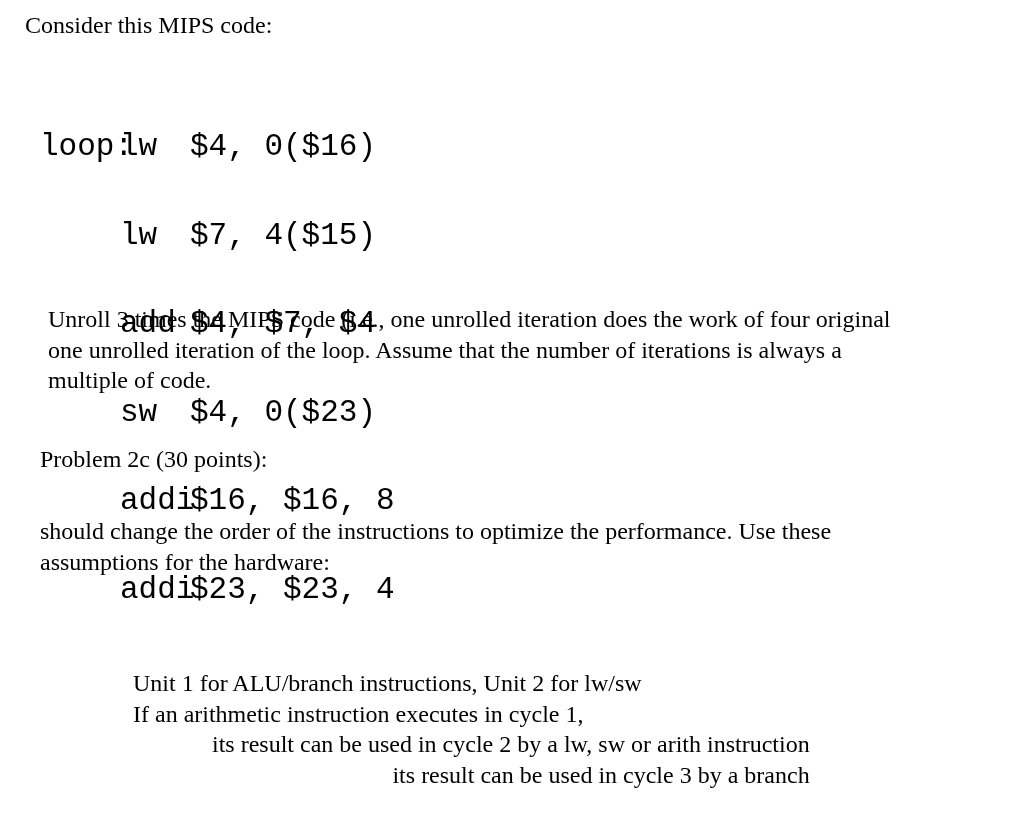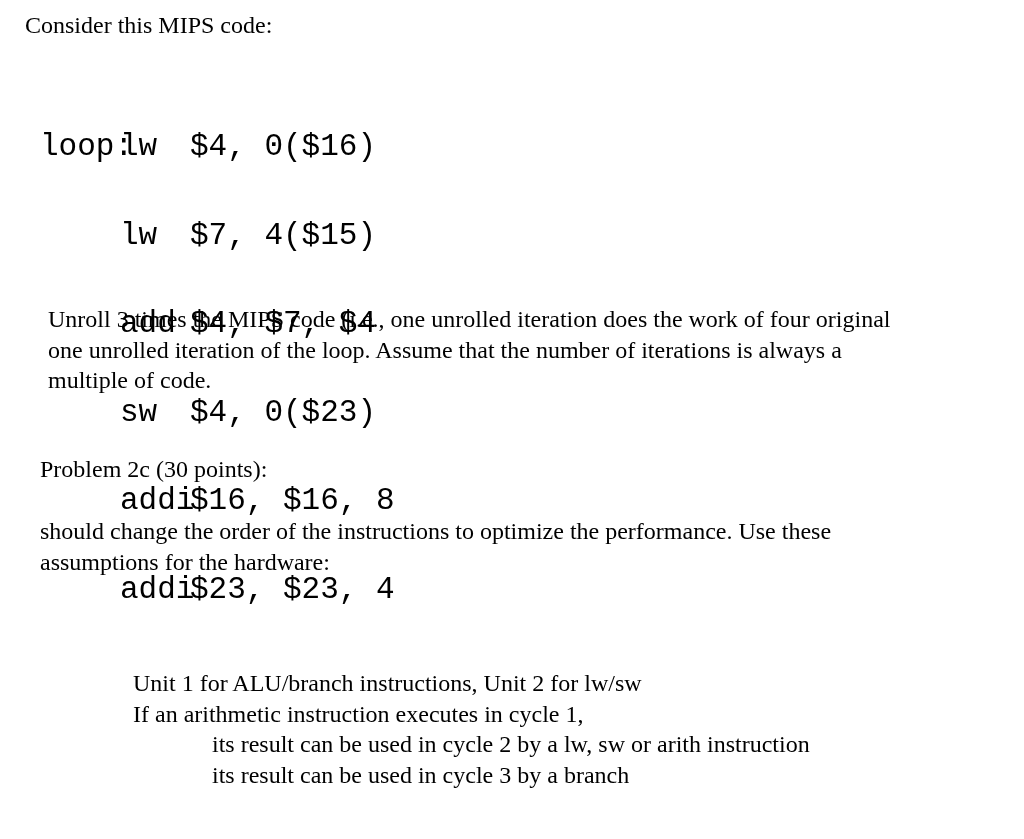--- a/index.html
+++ b/index.html
@@ -6,24 +6,24 @@
   body { width: 1024px; height: 839px; position: relative; overflow: hidden; color: #000; }
   .serif { font-family: "Liberation Serif", "DejaVu Serif", serif; font-size: 24px; line-height: 30.5px; }
   .mono { font-family: "Liberation Mono", "DejaVu Sans Mono", monospace; font-size: 31px; line-height: 29.5px; white-space: pre; }
   .abs { position: absolute; }
   #heading { left: 25px; top: 10px; }
   #code { left: 40px; top: 73px; }
   .code-line { display: block; height: 29.5px; }
   .lbl { display: inline-block; width: 80px; }
   .op { display: inline-block; width: 70px; }
   #para1 { left: 48px; top: 304px; width: 960px; }
-  #problem { left: 40px; top: 454px; }
+  #problem { left: 40px; top: 444px; }
   #para2 { left: 40px; top: 516px; width: 960px; }
   #assump { left: 133px; top: 668px; }
-  .indent2 { padding-left: 79px; }
+  .indent2 { padding-left: 79px; text-align: right; }
   .pline { display: block; white-space: nowrap; }
 </style>
 </head>
 <body>
 
 <div id="heading" class="abs serif">Consider this MIPS code:</div>
 
 <div id="code" class="abs mono">
   <span class="code-line"><span class="lbl">loop:</span><span class="op">lw</span><span>$4, 0($16)</span></span>
   <span class="code-line"><span class="lbl"></span><span class="op">lw</span><span>$7, 4($15)</span></span>

